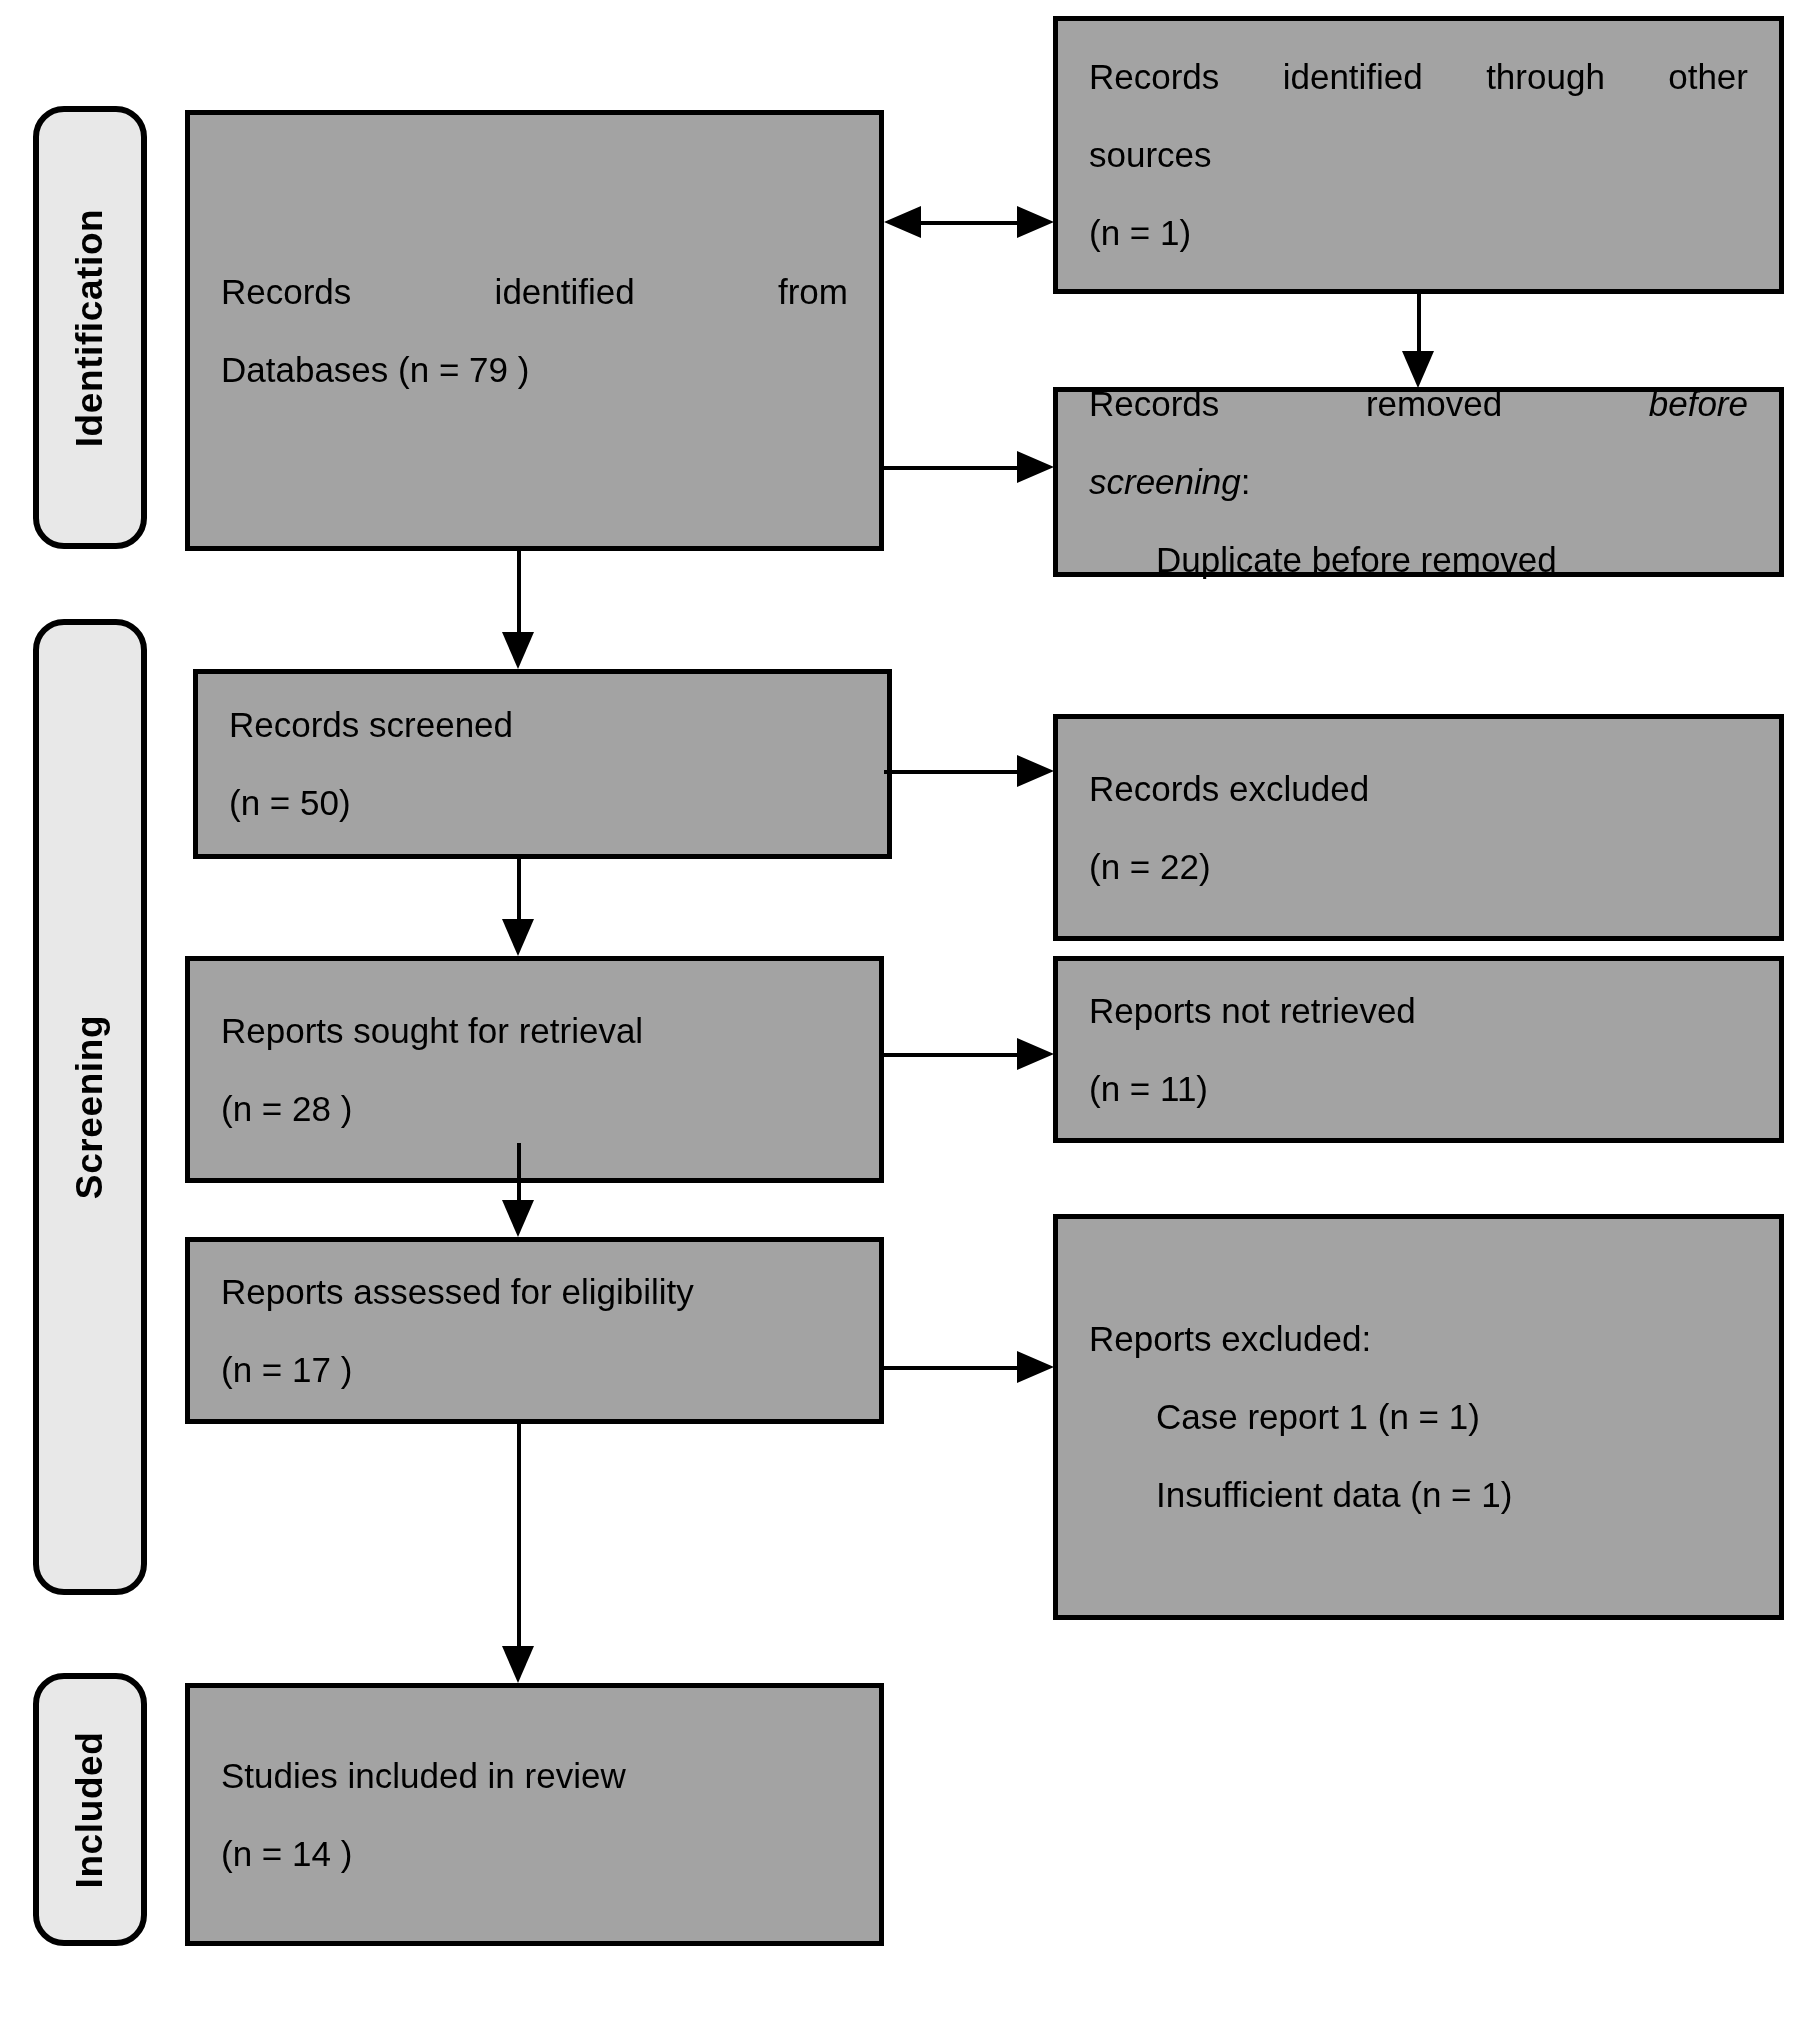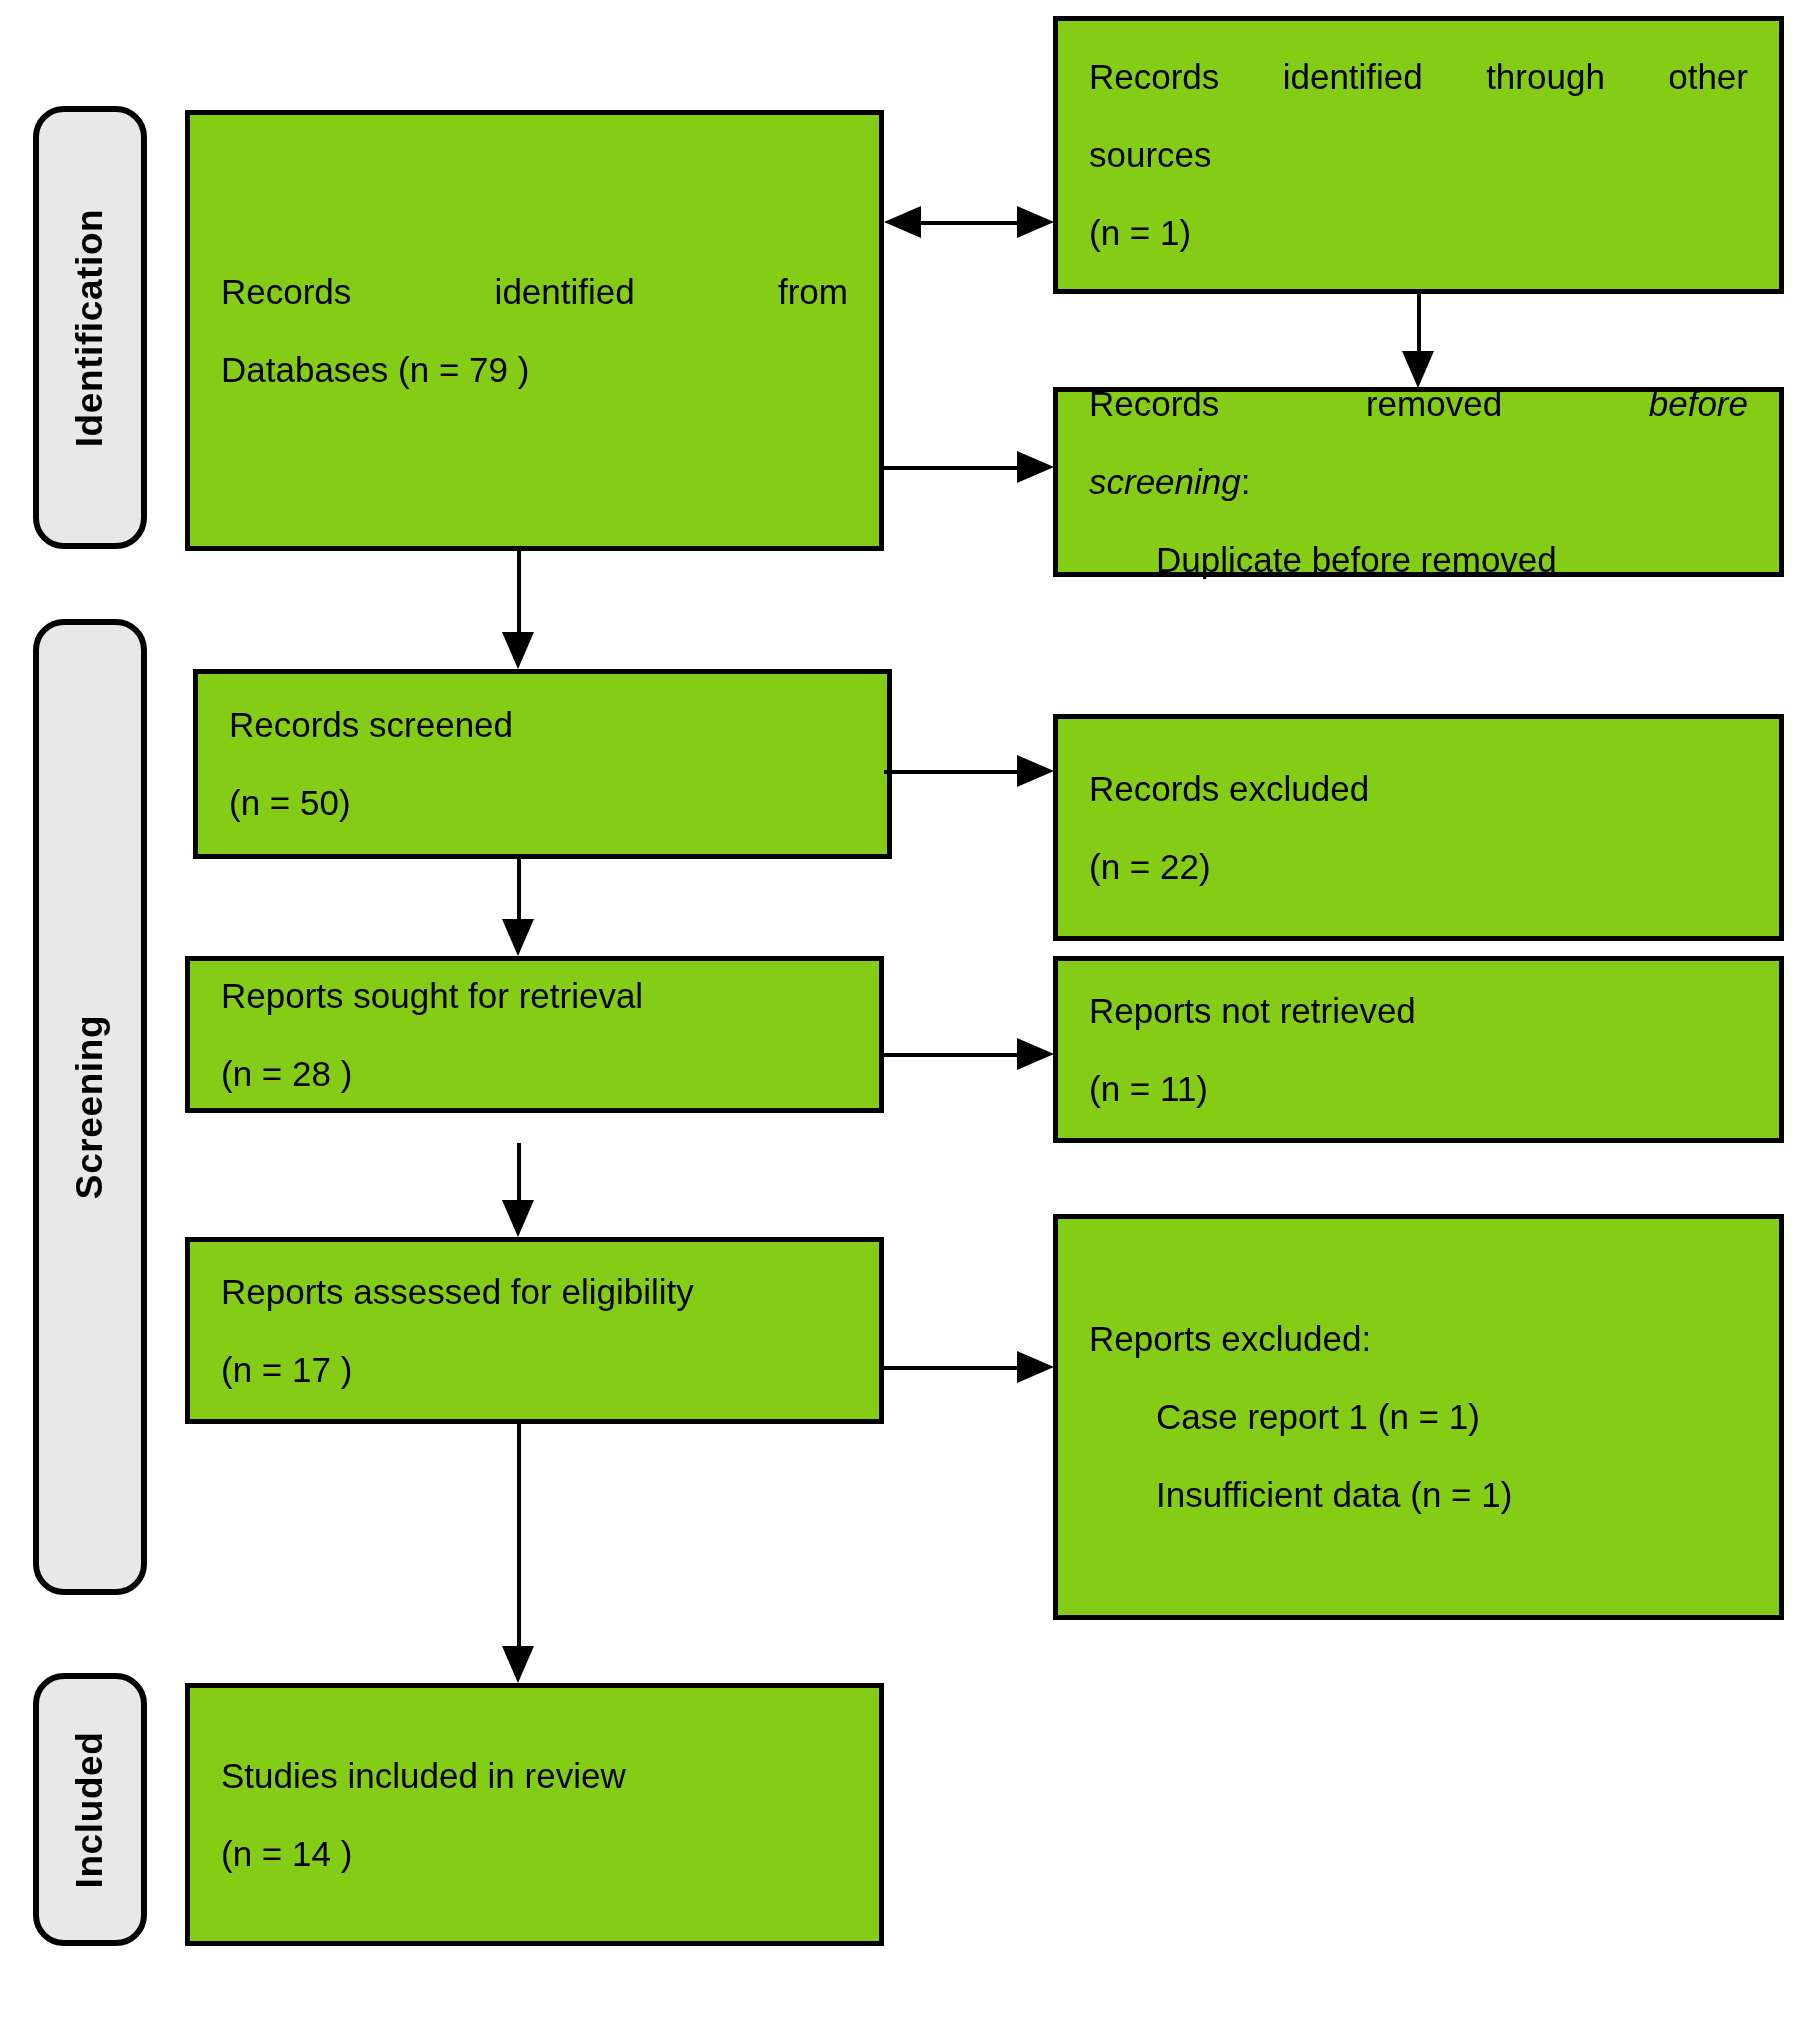--- a/index.html
+++ b/index.html
@@ -31,21 +31,21 @@
   .stage .vtext {
     transform: rotate(-90deg);
     white-space: nowrap;
     font-size: 37px;
     font-weight: bold;
     letter-spacing: 0.6px;
   }
   
   .box {
     position: absolute;
-    background: #84cc16;
+    background: #a3a3a3;
     border: 5px solid #000000;
     box-sizing: border-box;
     display: flex;
     flex-direction: column;
     justify-content: center;
     padding: 5.6px 31px;
     font-size: 35px;
   }
   .line {
     line-height: 78px;
@@ -118,21 +118,21 @@
   <div class="box col-left" style="top:669px; height:190px;margin-left:8px;">
     <div class="line">Records screened</div>
     <div class="line">(n = 50)</div>
   </div>
 
   <div class="box col-right" style="top:714px; height:227px;">
     <div class="line">Records excluded</div>
     <div class="line">(n = 22)</div>
   </div>
 
-  <div class="box col-left" style="top:956px; height:157px;">
+  <div class="box col-left" style="top:956px; height:227px;">
     <div class="line">Reports sought for retrieval</div>
     <div class="line">(n = 28 )</div>
   </div>
 
   <div class="box col-right" style="top:956px; height:187px;">
     <div class="line">Reports not retrieved</div>
     <div class="line">(n = 11)</div>
   </div>
 
   <div class="box col-left" style="top:1237px; height:187px;">

